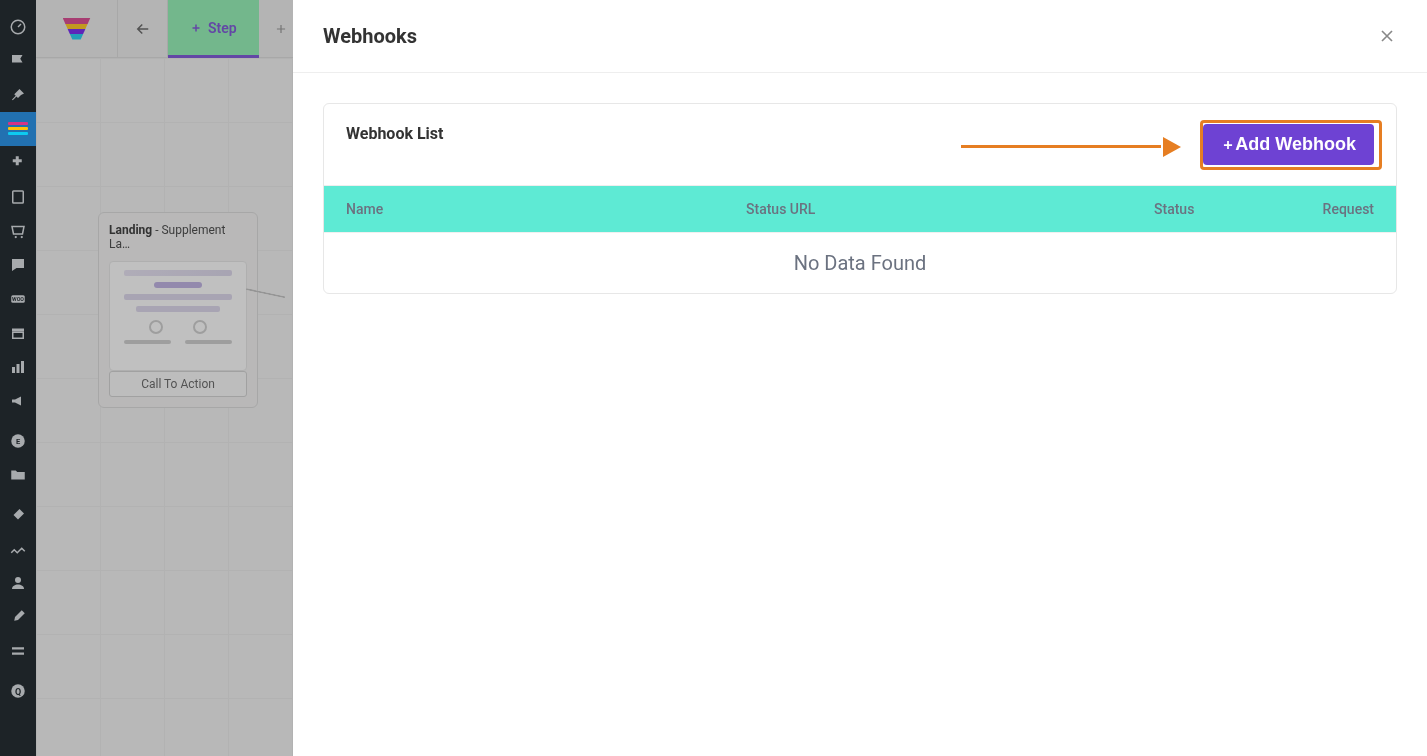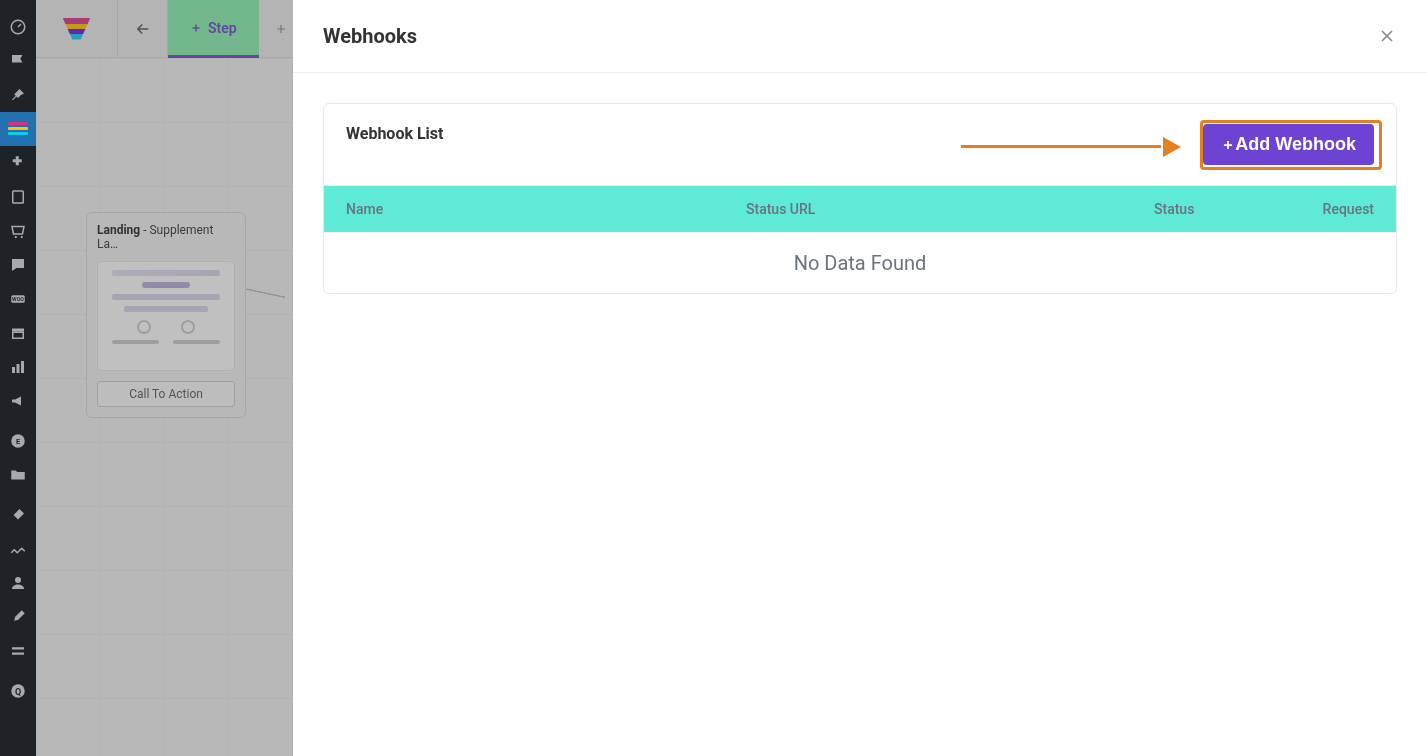--- a/index.html
+++ b/index.html
@@ -21,34 +21,34 @@
 
 .topbar { position: absolute; left: 0; top: 0; right: 0; height: 58px; display: flex; align-items: center; gap: 0; }
 .topbar .logo-cell { width: 82px; height: 58px; display: flex; align-items: center; justify-content: center; border-right: 1px solid #d8d8d8; border-bottom: 1px solid #d8d8d8; background: #eaeaea; }
 .topbar .back-cell { width: 50px; height: 58px; display: flex; align-items: center; justify-content: center; border-right: 1px solid #d8d8d8; border-bottom: 1px solid #d8d8d8; background: #eaeaea; color: #555; cursor: pointer; }
 .topbar .tab-step { height: 58px; padding: 0 22px; display: flex; align-items: center; gap: 6px; color: #6e42d3; font-weight: 600; font-size: 14px; border-bottom: 3px solid #6e42d3; background: #86efac; cursor: pointer; }
 .topbar .tab-add { width: 44px; height: 58px; display: flex; align-items: center; justify-content: center; color: #888; border-bottom: 1px solid #d8d8d8; background: #eaeaea; cursor: pointer; }
 
 .funnel-logo { width: 28px; height: 22px; background: linear-gradient(#d63384 0 25%, #ffc107 25% 50%, #6610f2 50% 75%, #0dcaf0 75% 100%); clip-path: polygon(0 0, 100% 0, 65% 100%, 35% 100%); }
 
 
-.node-card { position: absolute; left: 50px; top: 212px; width: 160px; background: #f1f0f0; border: 1px solid #d6d6d6; border-radius: 6px; padding: 10px; }
+.node-card { position: absolute; left: 62px; top: 212px; width: 160px; background: #f1f0f0; border: 1px solid #d6d6d6; border-radius: 6px; padding: 10px; }
 .node-card .title { font-size: 12px; color: #333; margin-bottom: 10px; }
 .node-card .title b { color: #222; }
 .node-card .thumb { width: 100%; height: 110px; background: #fcfcfc; border: 1px solid #e2e2e2; border-radius: 4px; display: flex; flex-direction: column; align-items: center; padding: 8px; gap: 6px; }
 .thumb .bar { height: 6px; background: #d7d2e8; border-radius: 2px; }
 .thumb .bar.w1 { width: 90%; }
 .thumb .bar.pill { width: 40%; background: #b7a8df; border-radius: 4px; }
 .thumb .bar.w2 { width: 90%; }
 .thumb .bar.w3 { width: 70%; }
 .thumb .circles { display: flex; gap: 30px; margin-top: 2px; }
 .thumb .circles span { width: 14px; height: 14px; border: 2px solid #c8c8c8; border-radius: 50%; }
 .thumb .dual { display: flex; gap: 14px; width: 90%; }
 .thumb .dual div { flex: 1; height: 4px; background: #c8c8c8; border-radius: 2px; }
-.node-card .cta { margin-top: 10px; width: 100%; padding: 5px 0; font-size: 12px; border: 1px solid #ccc; border-radius: 3px; background: #f8f8f8; color: #555; text-align: center; }
+.node-card .cta { width: 100%; padding: 5px 0; font-size: 12px; border: 1px solid #ccc; border-radius: 3px; background: #f8f8f8; color: #555; text-align: center; }
 
 .connector { position: absolute; left: 210px; top: 288px; width: 40px; height: 2px; border-top: 2px solid #bbb; border-radius: 40px; transform: rotate(12deg); transform-origin: left; }
 
 
 .dimmer { position: absolute; left: 36px; top: 0; right: 0; bottom: 0; background: rgba(80,80,80,0.35); }
 
 
 .modal { position: absolute; left: 293px; top: 0; right: 0; bottom: 0; background: #fff; z-index: 10; display: flex; flex-direction: column; }
 .modal-header { display: flex; align-items: center; justify-content: space-between; padding: 24px 30px; border-bottom: 1px solid #eee; gap: 32px; }
 .modal-header h1 { font-size: 20px; font-weight: 700; color: #333; }

